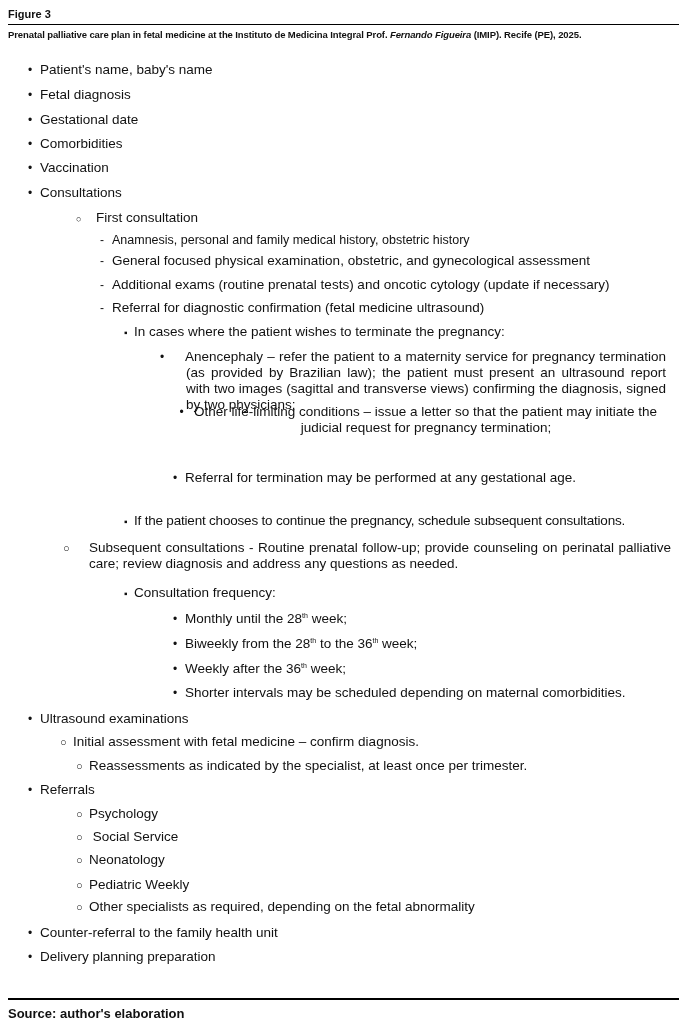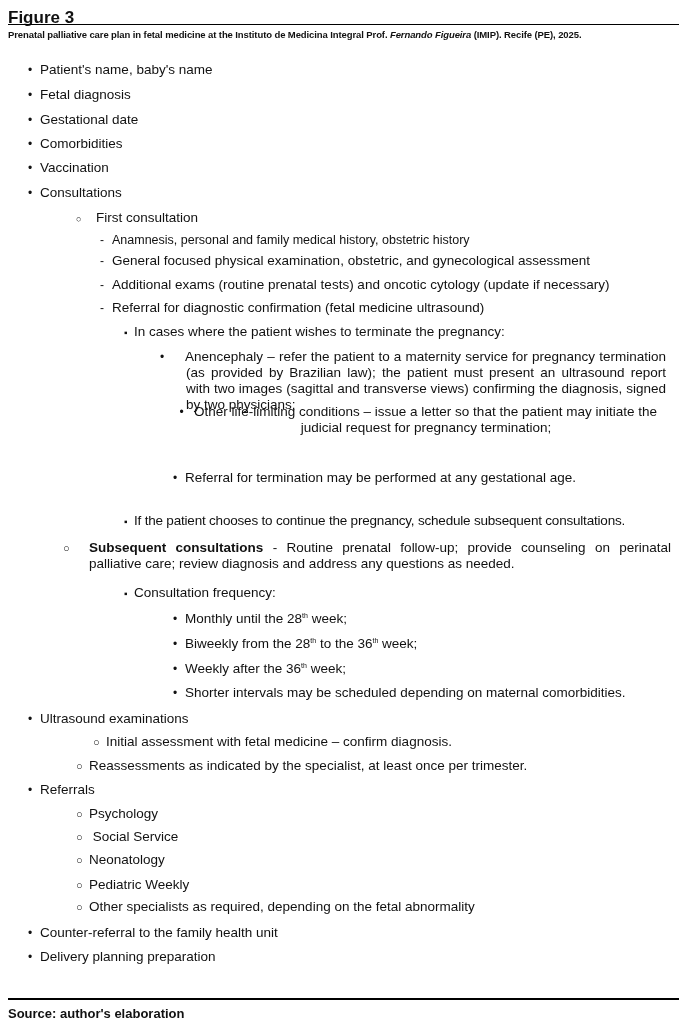--- a/index.html
+++ b/index.html
@@ -1,29 +1,29 @@
 <!DOCTYPE html>
 <html><head>
 <meta charset="utf-8">
 <style>
   html, body { margin: 0; padding: 0; background: #ffffff; }
   body { width: 687px; height: 1023px; position: relative; overflow: hidden;
          font-family: "Liberation Sans", sans-serif; color: #111; }
-  .fig-label { position: absolute; left: 8px; top: 8px; font-size: 17px; font-weight: bold; }
+  .fig-label { position: absolute; left: 8px; top: 8px; font-size: 11px; font-weight: bold; }
   .rule-top { position: absolute; left: 8px; right: 8px; top: 24px; height: 1px; background: #000; }
   .caption { position: absolute; left: 8px; top: 29px; font-size: 9.5px; font-weight: bold; letter-spacing: -0.1px; }
   .caption i { font-weight: bold; }
   .rule-bot { position: absolute; left: 8px; right: 8px; top: 998px; height: 2px; background: #000; }
   .source { position: absolute; left: 8px; top: 1006px; font-size: 13px; font-weight: bold; }
 
   .item { position: absolute; font-size: 13.5px; line-height: 16px; white-space: nowrap; }
   .item .b { display: inline-block; width: 12px; font-size: 12px; }
   .wrap { white-space: normal; text-align: justify; }
   .hang { padding-left: 13px; text-indent: -13px; }
-  .bold { font-weight: bold; }
+  .bold { font-weight: normal; }
   sup { font-size: 7px; line-height: 0; }
 </style>
 </head>
 <body>
 
 <div class="fig-label">Figure 3</div>
 <div class="rule-top"></div>
 <div class="caption"><span>Prenatal palliative care plan in fetal medicine at the Instituto de Medicina Integral Prof. </span><i>Fernando Figueira</i><span> (IMIP). Recife (PE), 2025.</span></div>
 
 <div class="item" style="left:28px;top:62px"><span class="b">•</span><span>Patient's name, baby's name</span></div>
@@ -47,21 +47,21 @@
 <div class="item" style="left:124px;top:513px;letter-spacing:-0.2px"><span class="b" style="width:10px;font-size:10px">▪</span><span>If the patient chooses to continue the pregnancy, schedule subsequent consultations.</span></div>
 
 <div class="item wrap hang" style="left:76px;top:540px;width:582px"><span class="b" style="width:13px;font-size:11px">○</span><span class="bold">Subsequent consultations</span><span> - Routine prenatal follow-up; provide counseling on perinatal palliative care; review diagnosis and address any questions as needed.</span></div>
 <div class="item" style="left:124px;top:585px"><span class="b" style="width:10px;font-size:10px">▪</span><span>Consultation frequency:</span></div>
 <div class="item" style="left:173px;top:611px"><span class="b">•</span><span>Monthly until the 28</span><sup>th</sup><span> week;</span></div>
 <div class="item" style="left:173px;top:636px"><span class="b">•</span><span>Biweekly from the 28</span><sup>th</sup><span> to the 36</span><sup>th</sup><span> week;</span></div>
 <div class="item" style="left:173px;top:661px"><span class="b">•</span><span>Weekly after the 36</span><sup>th</sup><span> week;</span></div>
 <div class="item" style="left:173px;top:685px"><span class="b">•</span><span>Shorter intervals may be scheduled depending on maternal comorbidities.</span></div>
 
 <div class="item" style="left:28px;top:711px"><span class="b">•</span><span>Ultrasound examinations</span></div>
-<div class="item" style="left:93px;top:734px"><span class="b" style="width:13px;font-size:11px">○</span><span>Initial assessment with fetal medicine – confirm diagnosis.</span></div>
+<div class="item" style="left:60px;top:734px"><span class="b" style="width:13px;font-size:11px">○</span><span>Initial assessment with fetal medicine – confirm diagnosis.</span></div>
 <div class="item" style="left:76px;top:758px"><span class="b" style="width:13px;font-size:11px">○</span><span>Reassessments as indicated by the specialist, at least once per trimester.</span></div>
 
 <div class="item" style="left:28px;top:782px"><span class="b">•</span><span>Referrals</span></div>
 <div class="item" style="left:76px;top:806px"><span class="b" style="width:13px;font-size:11px">○</span><span>Psychology</span></div>
 <div class="item" style="left:76px;top:829px"><span class="b" style="width:13px;font-size:11px">○</span><span style="white-space:pre"> Social Service</span></div>
 <div class="item" style="left:76px;top:852px"><span class="b" style="width:13px;font-size:11px">○</span><span>Neonatology</span></div>
 <div class="item" style="left:76px;top:877px"><span class="b" style="width:13px;font-size:11px">○</span><span>Pediatric Weekly</span></div>
 <div class="item" style="left:76px;top:899px"><span class="b" style="width:13px;font-size:11px">○</span><span>Other specialists as required, depending on the fetal abnormality</span></div>
 
 <div class="item" style="left:28px;top:925px"><span class="b">•</span><span>Counter-referral to the family health unit</span></div>

